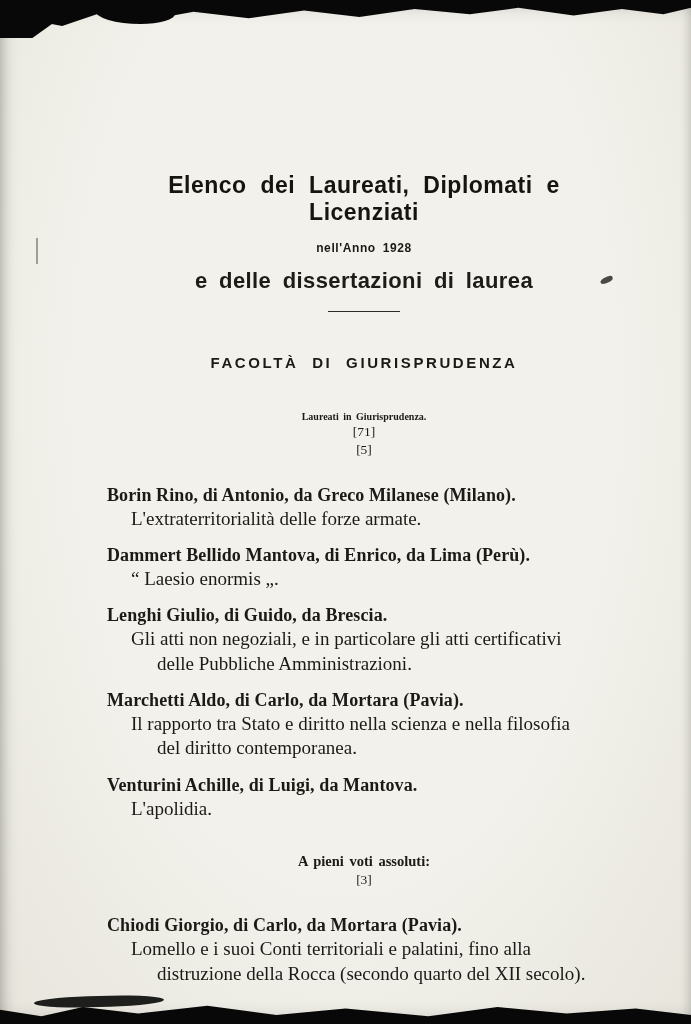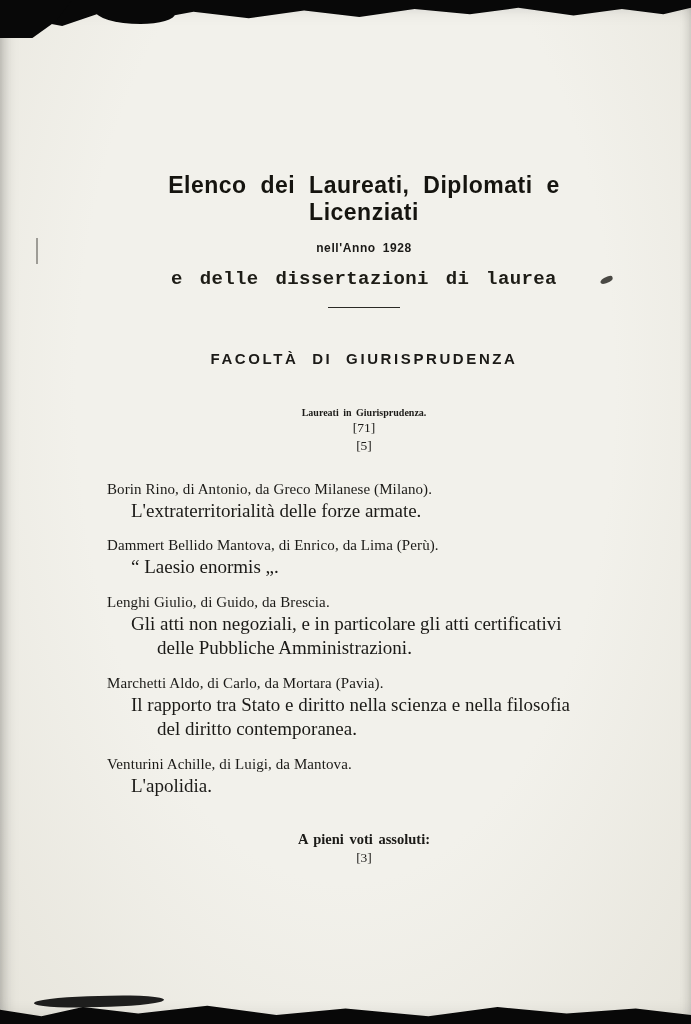--- a/index.html
+++ b/index.html
@@ -70,23 +70,23 @@
   .sub-title {
     margin-top: 15px;
     font-family: "Liberation Sans", sans-serif;
     font-weight: bold;
     font-size: 12px;
     letter-spacing: .6px;
     word-spacing: 3px;
   }
   .second-title {
     margin-top: 13px;
-    font-family: Liberation Mono, monospace;
-    font-weight: bold;
-    font-size: 19px;
+    font-family: Liberation Sans, sans-serif;
+    font-weight: bold;
+    font-size: 22px;
     letter-spacing: .4px;
     word-spacing: 5px;
     color: #1d1c16;
   }
   .title-rule {
     width: 72px;
     margin: 17px auto 0 auto;
     border: 0;
     border-top: 1.6px solid #2b2a25;
   }
@@ -114,23 +114,24 @@
   .group-label {
     margin-top: 30px;
     text-align: center;
     font-weight: bold;
     font-size: 14.5px;
     word-spacing: 2px;
   }
   .entries { margin-top: 26px; }
   .entry { margin-bottom: 13px; }
   .entry-name {
-    font-size: 15px;
+    font-size: 18px;
     line-height: 1.25;
     letter-spacing: .1px;
+    font-weight: bold;
   }
   .entry-thesis {
     font-size: 19px;
     line-height: 1.3;
     margin-left: 50px;
     text-indent: -26px;
     padding-right: 28px;
   }
   .group-2 .group-label { margin-top: 32px; }
 </style>
@@ -189,16 +190,24 @@
           <div class="entry-name">Venturini Achille, di Luigi, da Mantova.</div>
           <div class="entry-thesis">L'apolidia.</div>
         </div>
 
       </div>
     </div>
 
     <div class="group group-2">
       <div class="group-label">A pieni voti assoluti:</div>
       <div class="group-count">[3]</div>
+      <div class="entries">
+
+        <div class="entry">
+          <div class="entry-name">Chiodi Giorgio, di Carlo, da Mortara (Pavia).</div>
+          <div class="entry-thesis">Lomello e i suoi Conti territoriali e palatini, fino alla distruzione della Rocca (secondo quarto del XII secolo).</div>
+        </div>
+
+      </div>
     </div>
 
   </div>
 </div>
 
 </body></html>

